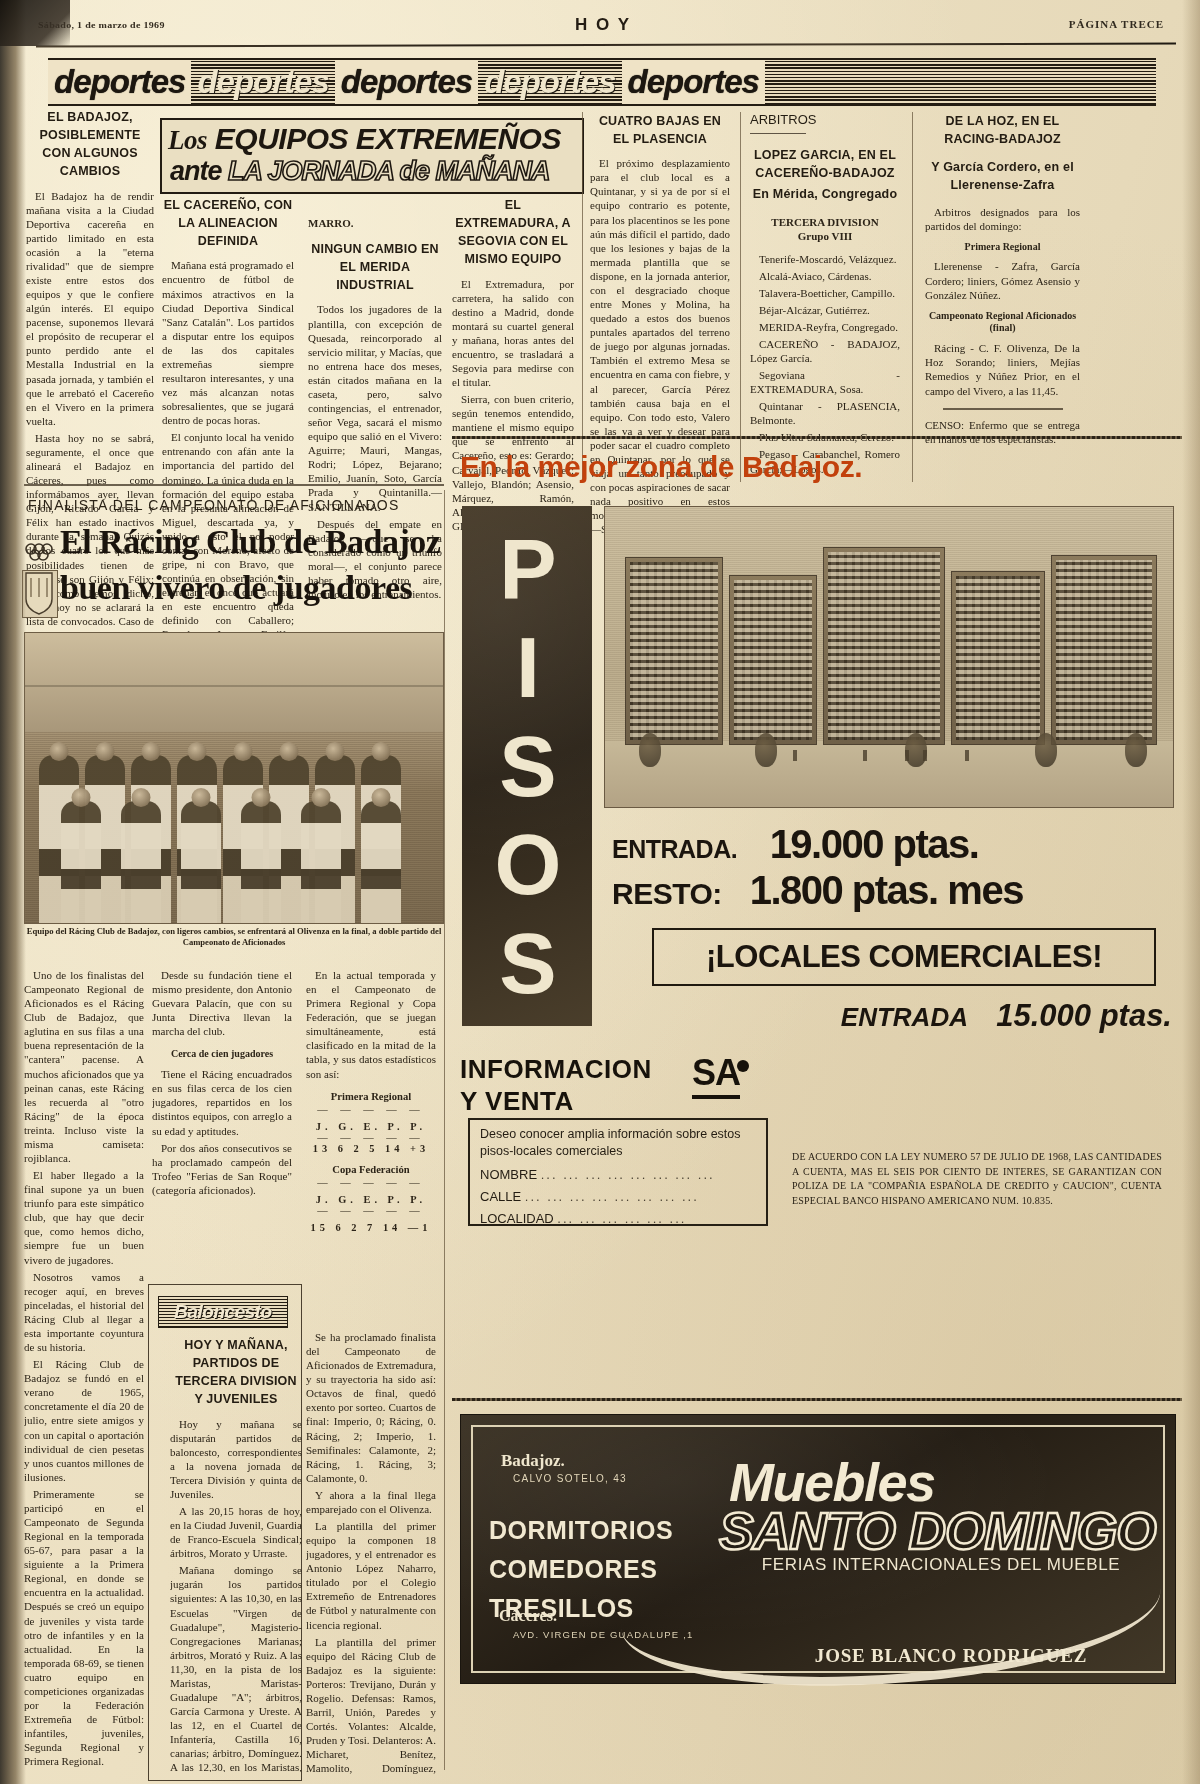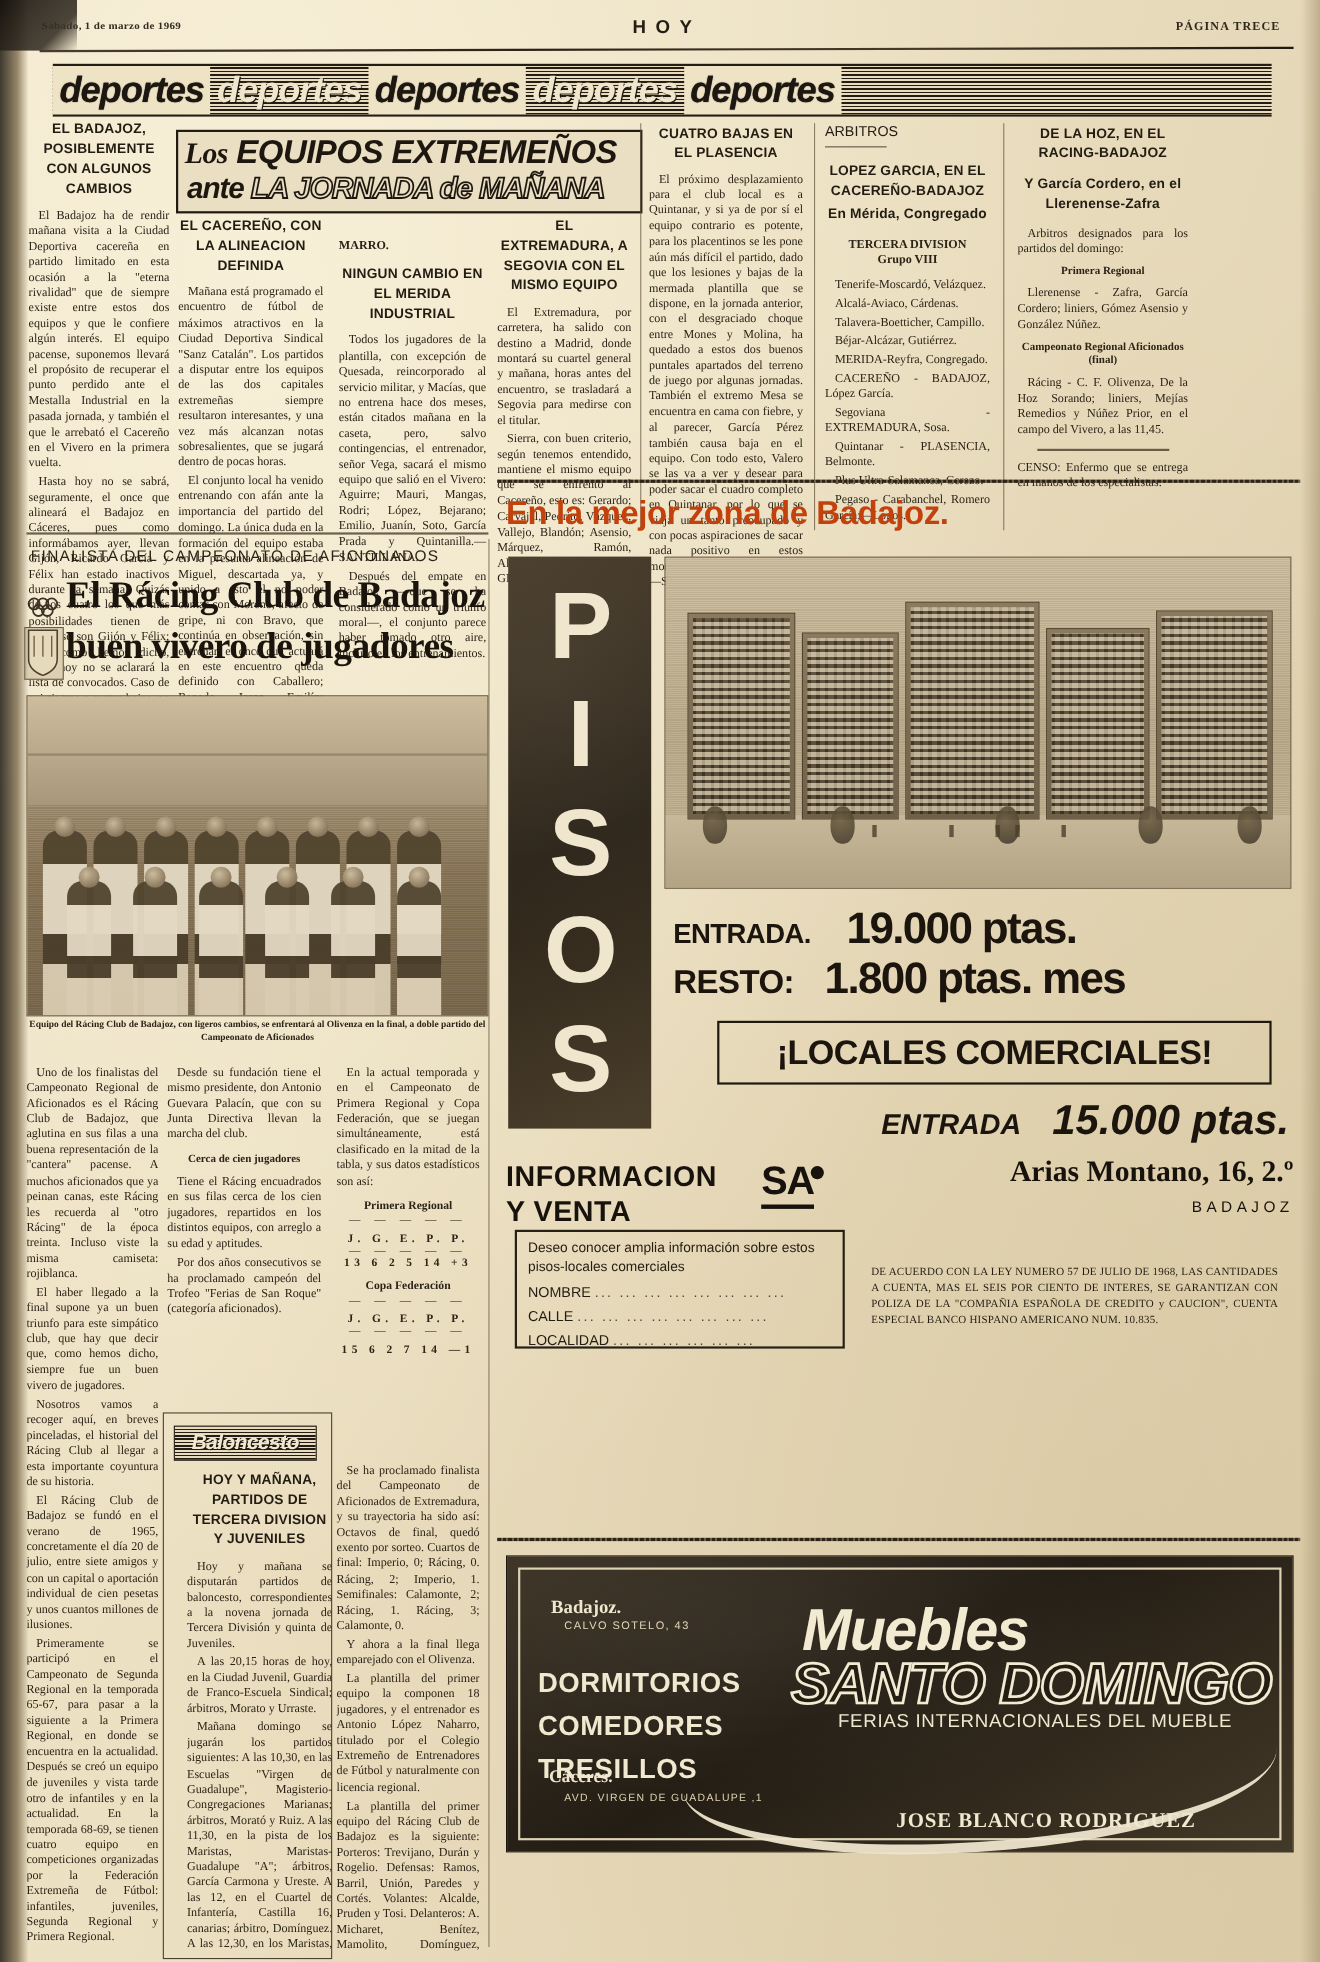--- a/index.html
+++ b/index.html
@@ -208,21 +208,21 @@
 
   .locales{
     position:absolute;left:200px;top:478px;width:500px;height:54px;
     border:2px solid #1f190f;display:flex;align-items:center;justify-content:center;
   }
   .locales span{font-family:"Liberation Sans",sans-serif;font-weight:bold;font-size:31px;
     letter-spacing:-.5px;color:#1b150e;}
   .p-entrada2{position:absolute;left:250px;top:548px;width:470px;text-align:right;
     font-family:"Liberation Sans",sans-serif;font-style:italic;font-weight:bold;
     font-size:26px;color:#1b150e;}
-  .p-entrada2 .num{font-size:38px;font-style:italic;}
+  .p-entrada2 .num{font-size:31px;font-style:italic;}
 
   .infoventa{position:absolute;left:8px;top:604px;
     font-family:"Liberation Sans",sans-serif;font-weight:bold;font-size:26px;
     line-height:1.22;color:#17120b;letter-spacing:.5px;}
   .sai{position:absolute;left:240px;top:602px;
     font-family:"Liberation Sans",sans-serif;font-weight:bold;font-size:36px;
     color:#17120b;letter-spacing:-1px;}
   .sai u{text-decoration:none;border-bottom:4px solid #17120b;padding-bottom:2px;}
   .sai .dot{display:inline-block;width:12px;height:12px;border-radius:50%;
     background:#17120b;vertical-align:super;margin-left:-3px;}
@@ -605,24 +605,20 @@
 
     <div class="infoventa">
       <div>INFORMACION</div>
       <div>Y VENTA</div>
     </div>
 
     <div class="sai">
       <u>SA</u><span class="dot"></span>
     </div>
 
-    <div class="addr">
-      <div class="l1">Arias Montano, 16, 2.º</div>
-      <div class="l2">BADAJOZ</div>
-    </div>
 
     <div class="coupon">
       <div class="c1">Deseo conocer amplia información sobre estos pisos-locales comerciales</div>
       <div class="fld">
         <span>NOMBRE</span>
         <i> ... ... ... ... ... ... ... ...</i>
       </div>
       <div class="fld">
         <span>CALLE</span>
         <i> ... ... ... ... ... ... ... ...</i>

